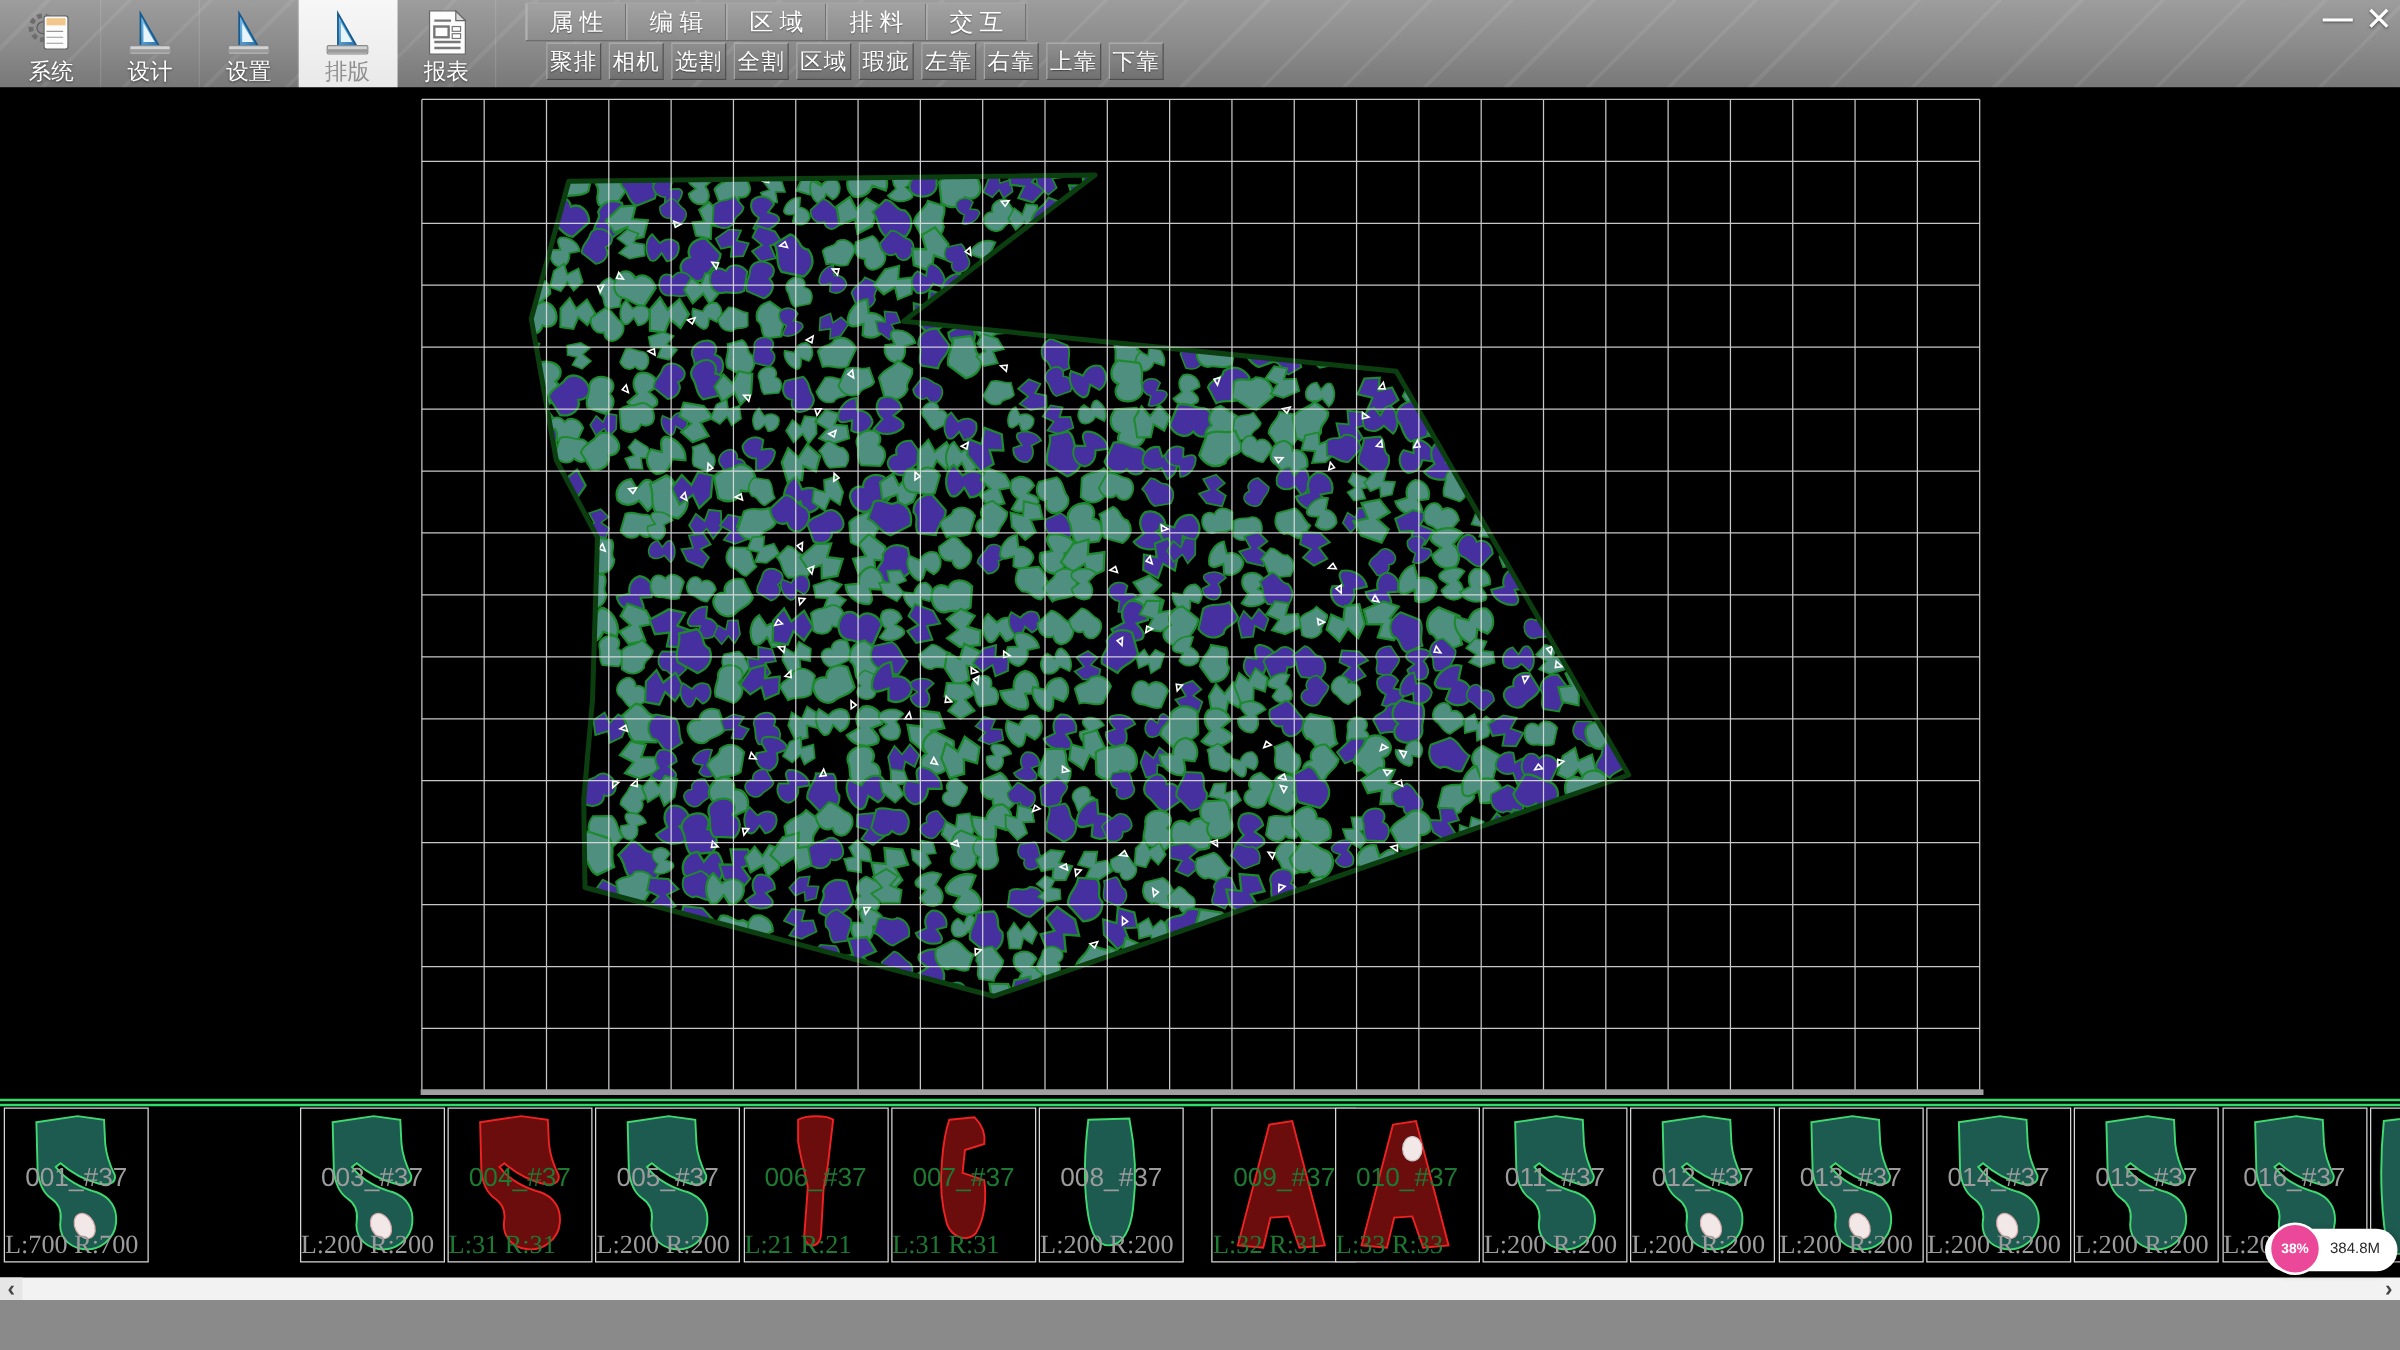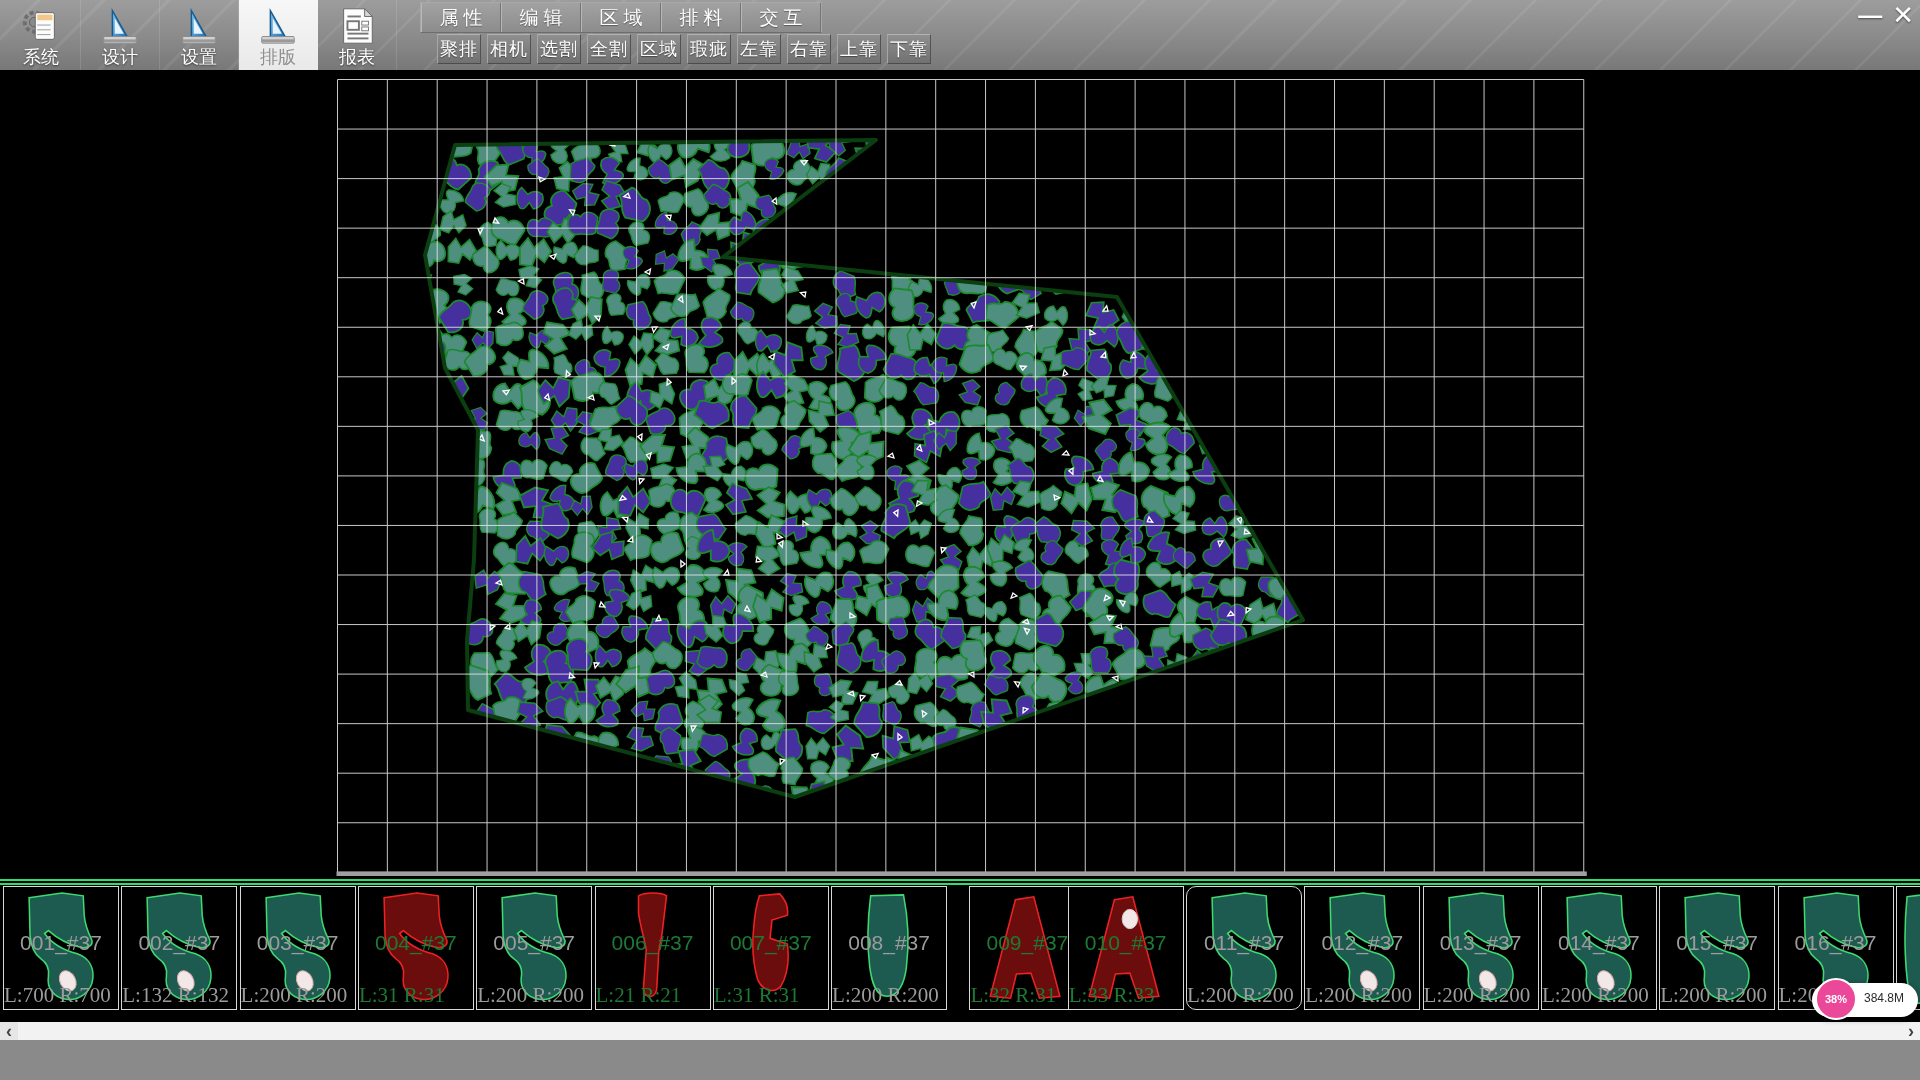--- a/index.html
+++ b/index.html
@@ -951,34 +951,26 @@
     <div id="thumb-row">
   <div class="thumb-cell" style="left: 3px;">
     <svg class="thumb-svg" width="114" height="122" viewBox="0 0 118 124">
             <path d="M26 10 L60 5 L82 8 L83 28 C84 40 88 48 91 54 C92 60 86 63 78 61 C66 58 54 51 46 44 L42 47 C50 58 64 65 76 68 C87 72 93 81 92 93 C91 107 78 117 64 115 C51 113 44 103 46 91 C47 83 44 77 38 73 C31 68 28 60 27 50 Z" fill="#1d5a50" stroke="#3fd96f" stroke-width="1.6"></path>
             <ellipse cx="66" cy="96" rx="8" ry="11" transform="rotate(-28 66 96)" fill="#f2e8e8" stroke="#d8a8a8"></ellipse>
           </svg>
     <div class="thumb-id tone-gray">001_#37</div>
     <div class="thumb-meta tone-gray">L:700 R:700</div>
   </div>
 
-  <div class="thumb-cell" style="left: 121.3px;">
+
+  <div class="thumb-cell" style="left: 239.6px;">
     <svg class="thumb-svg" width="114" height="122" viewBox="0 0 118 124">
             <path d="M26 10 L60 5 L82 8 L83 28 C84 40 88 48 91 54 C92 60 86 63 78 61 C66 58 54 51 46 44 L42 47 C50 58 64 65 76 68 C87 72 93 81 92 93 C91 107 78 117 64 115 C51 113 44 103 46 91 C47 83 44 77 38 73 C31 68 28 60 27 50 Z" fill="#1d5a50" stroke="#3fd96f" stroke-width="1.6"></path>
             <ellipse cx="66" cy="96" rx="8" ry="11" transform="rotate(-28 66 96)" fill="#f2e8e8" stroke="#d8a8a8"></ellipse>
           </svg>
-    <div class="thumb-id tone-gray">002_#37</div>
-    <div class="thumb-meta tone-gray">L:132 R:132</div>
-  </div>
-
-  <div class="thumb-cell" style="left: 239.6px;">
-    <svg class="thumb-svg" width="114" height="122" viewBox="0 0 118 124">
-            <path d="M26 10 L60 5 L82 8 L83 28 C84 40 88 48 91 54 C92 60 86 63 78 61 C66 58 54 51 46 44 L42 47 C50 58 64 65 76 68 C87 72 93 81 92 93 C91 107 78 117 64 115 C51 113 44 103 46 91 C47 83 44 77 38 73 C31 68 28 60 27 50 Z" fill="#1d5a50" stroke="#3fd96f" stroke-width="1.6"></path>
-            <ellipse cx="66" cy="96" rx="8" ry="11" transform="rotate(-28 66 96)" fill="#f2e8e8" stroke="#d8a8a8"></ellipse>
-          </svg>
     <div class="thumb-id tone-gray">003_#37</div>
     <div class="thumb-meta tone-gray">L:200 R:200</div>
   </div>
 
   <div class="thumb-cell" style="left: 357.9px;">
     <svg class="thumb-svg" width="114" height="122" viewBox="0 0 118 124">
             <path d="M26 10 L60 5 L82 8 L83 28 C84 40 88 48 91 54 C92 60 86 63 78 61 C66 58 54 51 46 44 L42 47 C50 58 64 65 76 68 C87 72 93 81 92 93 C91 107 78 117 64 115 C51 113 44 103 46 91 C47 83 44 77 38 73 C31 68 28 60 27 50 Z" fill="#6b0d0d" stroke="#ee2222" stroke-width="1.6"></path>
           </svg>
     <div class="thumb-id tone-green">004_#37</div>
     <div class="thumb-meta tone-green">L:31 R:31</div>
@@ -1026,21 +1018,21 @@
 
   <div class="thumb-cell" style="left: 1067.7px;">
     <svg class="thumb-svg" width="114" height="122" viewBox="0 0 118 124">
             <path d="M47 12 L66 9 L93 112 L72 114 L63 88 L48 89 L42 114 L21 112 Z" fill="#6b0d0d" stroke="#ee2222" stroke-width="1.6"></path>
             <ellipse cx="63" cy="32" rx="8" ry="10" fill="#f2e8e8" stroke="#cccccc"></ellipse>
           </svg>
     <div class="thumb-id tone-green">010_#37</div>
     <div class="thumb-meta tone-green">L:33 R:33</div>
   </div>
 
-  <div class="thumb-cell" style="left: 1186px; border-radius: 10px;">
+  <div class="thumb-cell" style="left: 1186px;">
     <svg class="thumb-svg" width="114" height="122" viewBox="0 0 118 124">
             <path d="M26 10 L60 5 L82 8 L83 28 C84 40 88 48 91 54 C92 60 86 63 78 61 C66 58 54 51 46 44 L42 47 C50 58 64 65 76 68 C87 72 93 81 92 93 C91 107 78 117 64 115 C51 113 44 103 46 91 C47 83 44 77 38 73 C31 68 28 60 27 50 Z" fill="#1d5a50" stroke="#3fd96f" stroke-width="1.6"></path>
           </svg>
     <div class="thumb-id tone-gray">011_#37</div>
     <div class="thumb-meta tone-gray">L:200 R:200</div>
   </div>
 
   <div class="thumb-cell" style="left: 1304.3px;">
     <svg class="thumb-svg" width="114" height="122" viewBox="0 0 118 124">
             <path d="M26 10 L60 5 L82 8 L83 28 C84 40 88 48 91 54 C92 60 86 63 78 61 C66 58 54 51 46 44 L42 47 C50 58 64 65 76 68 C87 72 93 81 92 93 C91 107 78 117 64 115 C51 113 44 103 46 91 C47 83 44 77 38 73 C31 68 28 60 27 50 Z" fill="#1d5a50" stroke="#3fd96f" stroke-width="1.6"></path>

